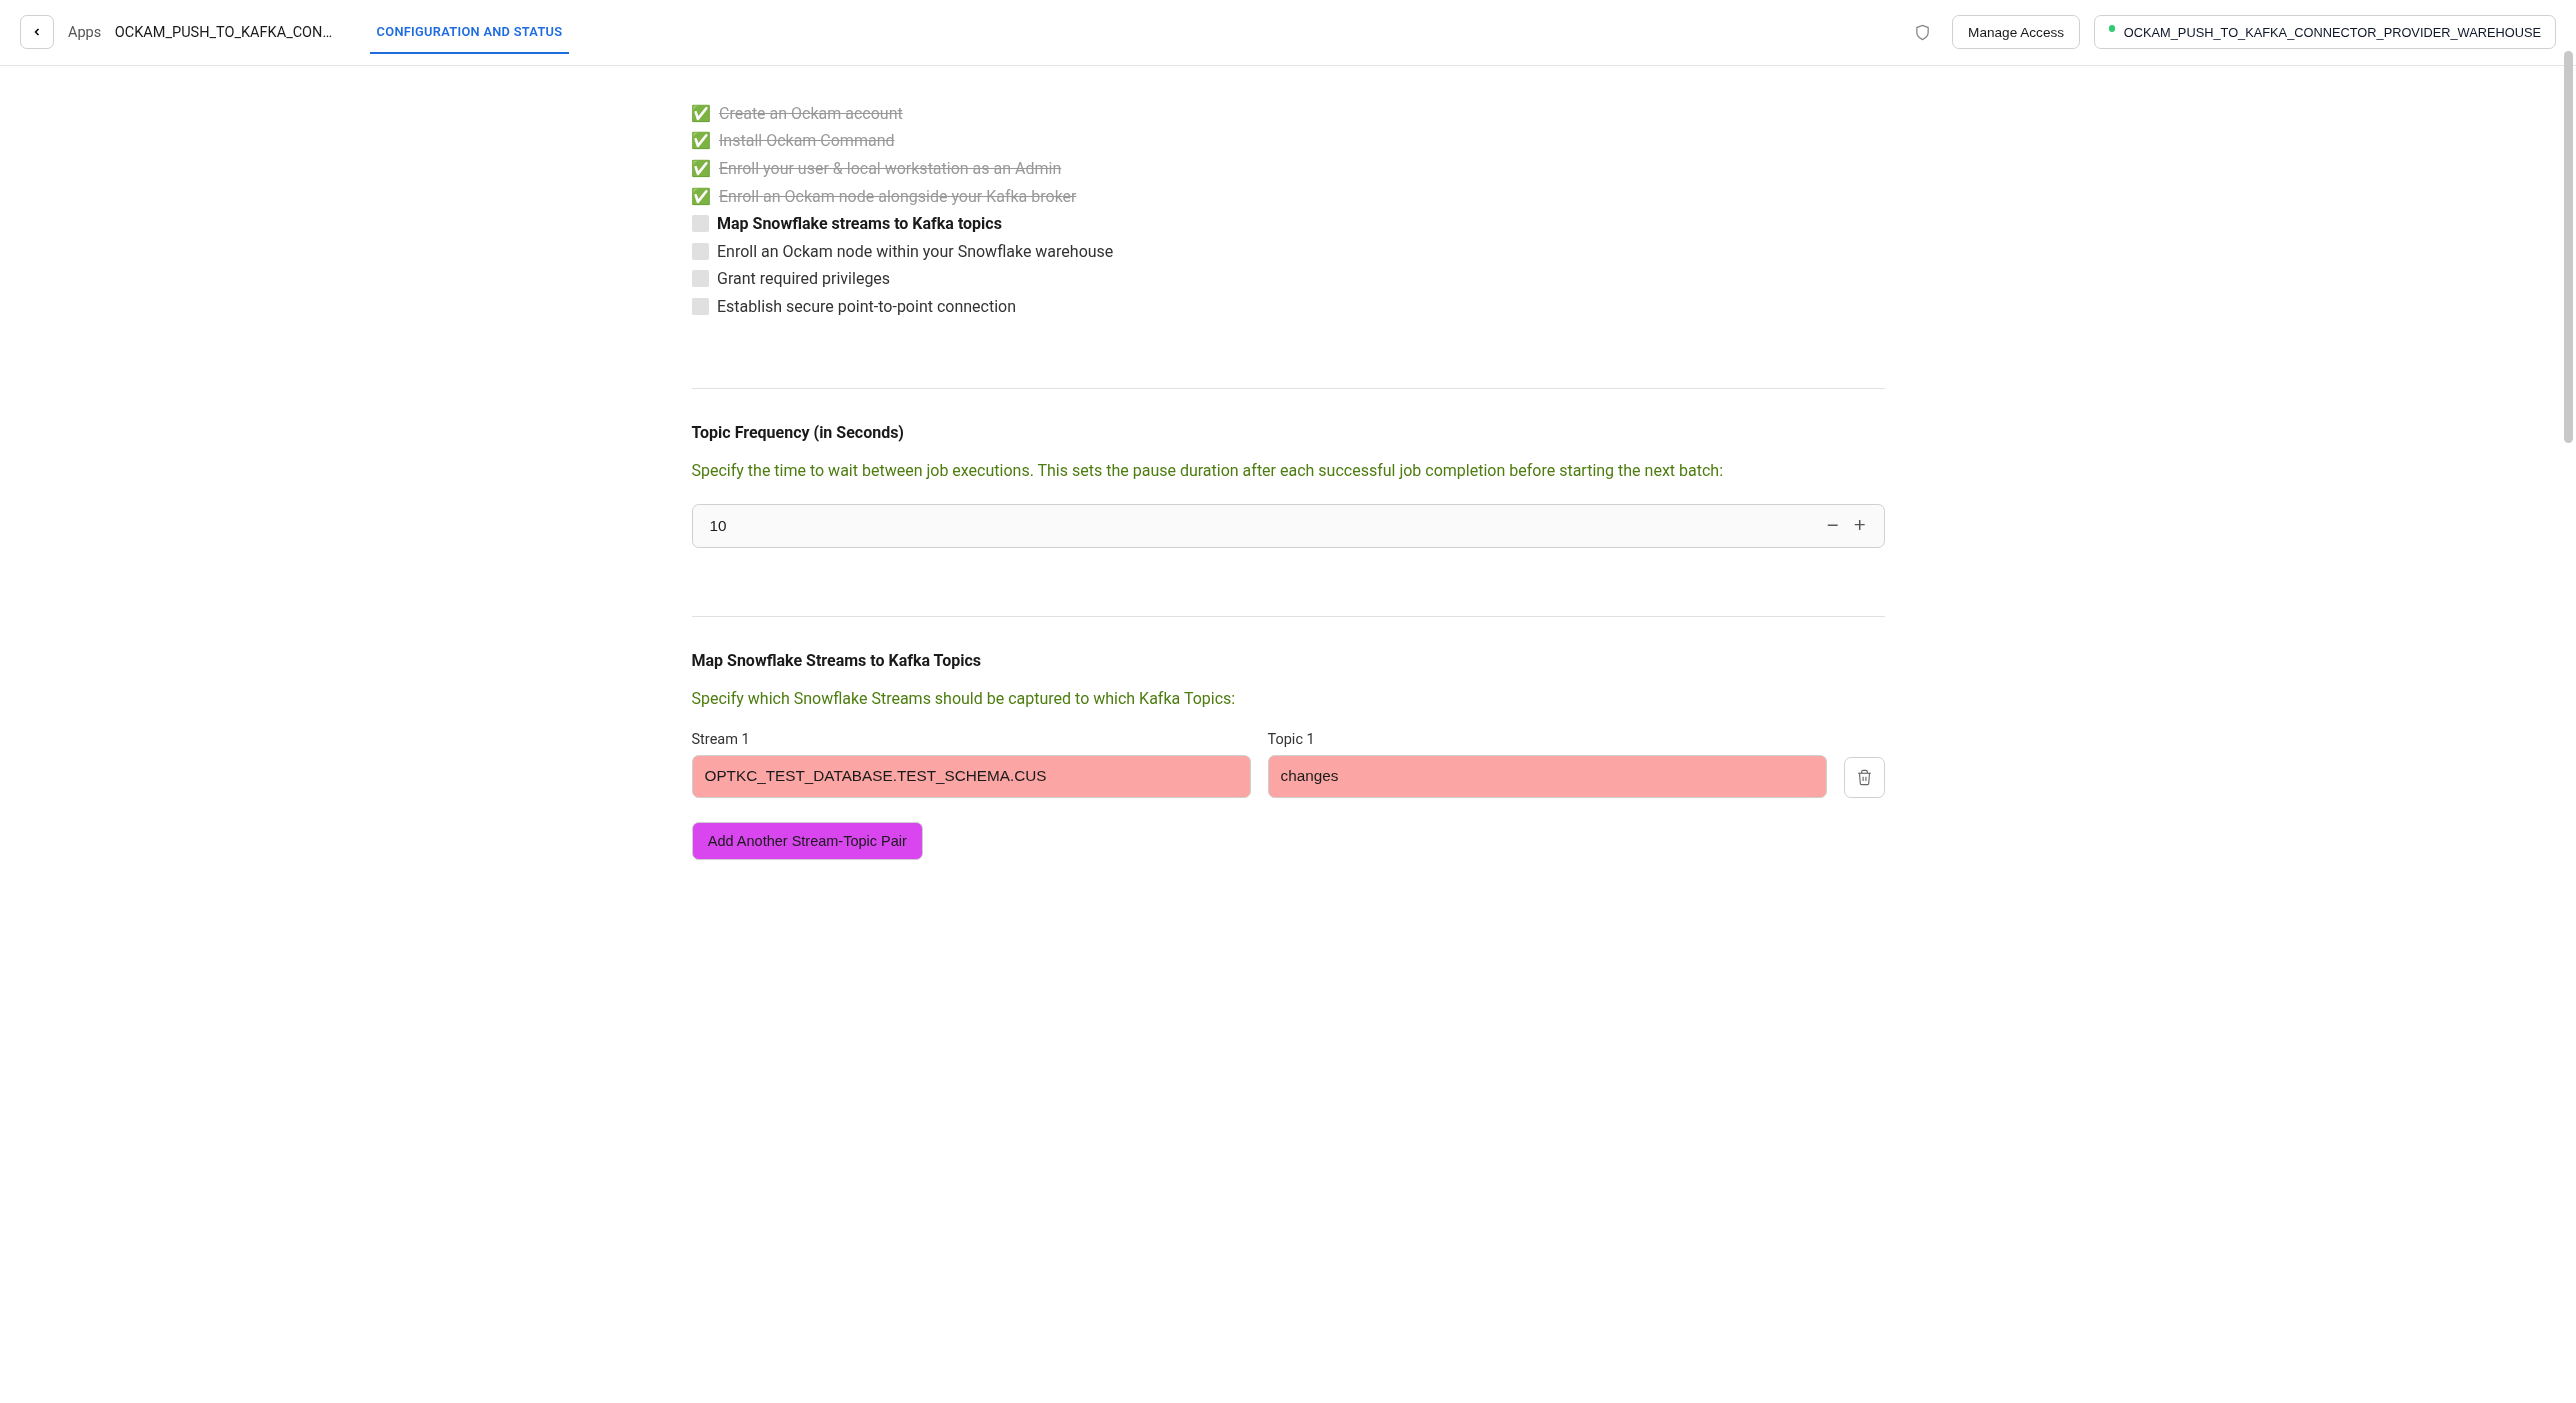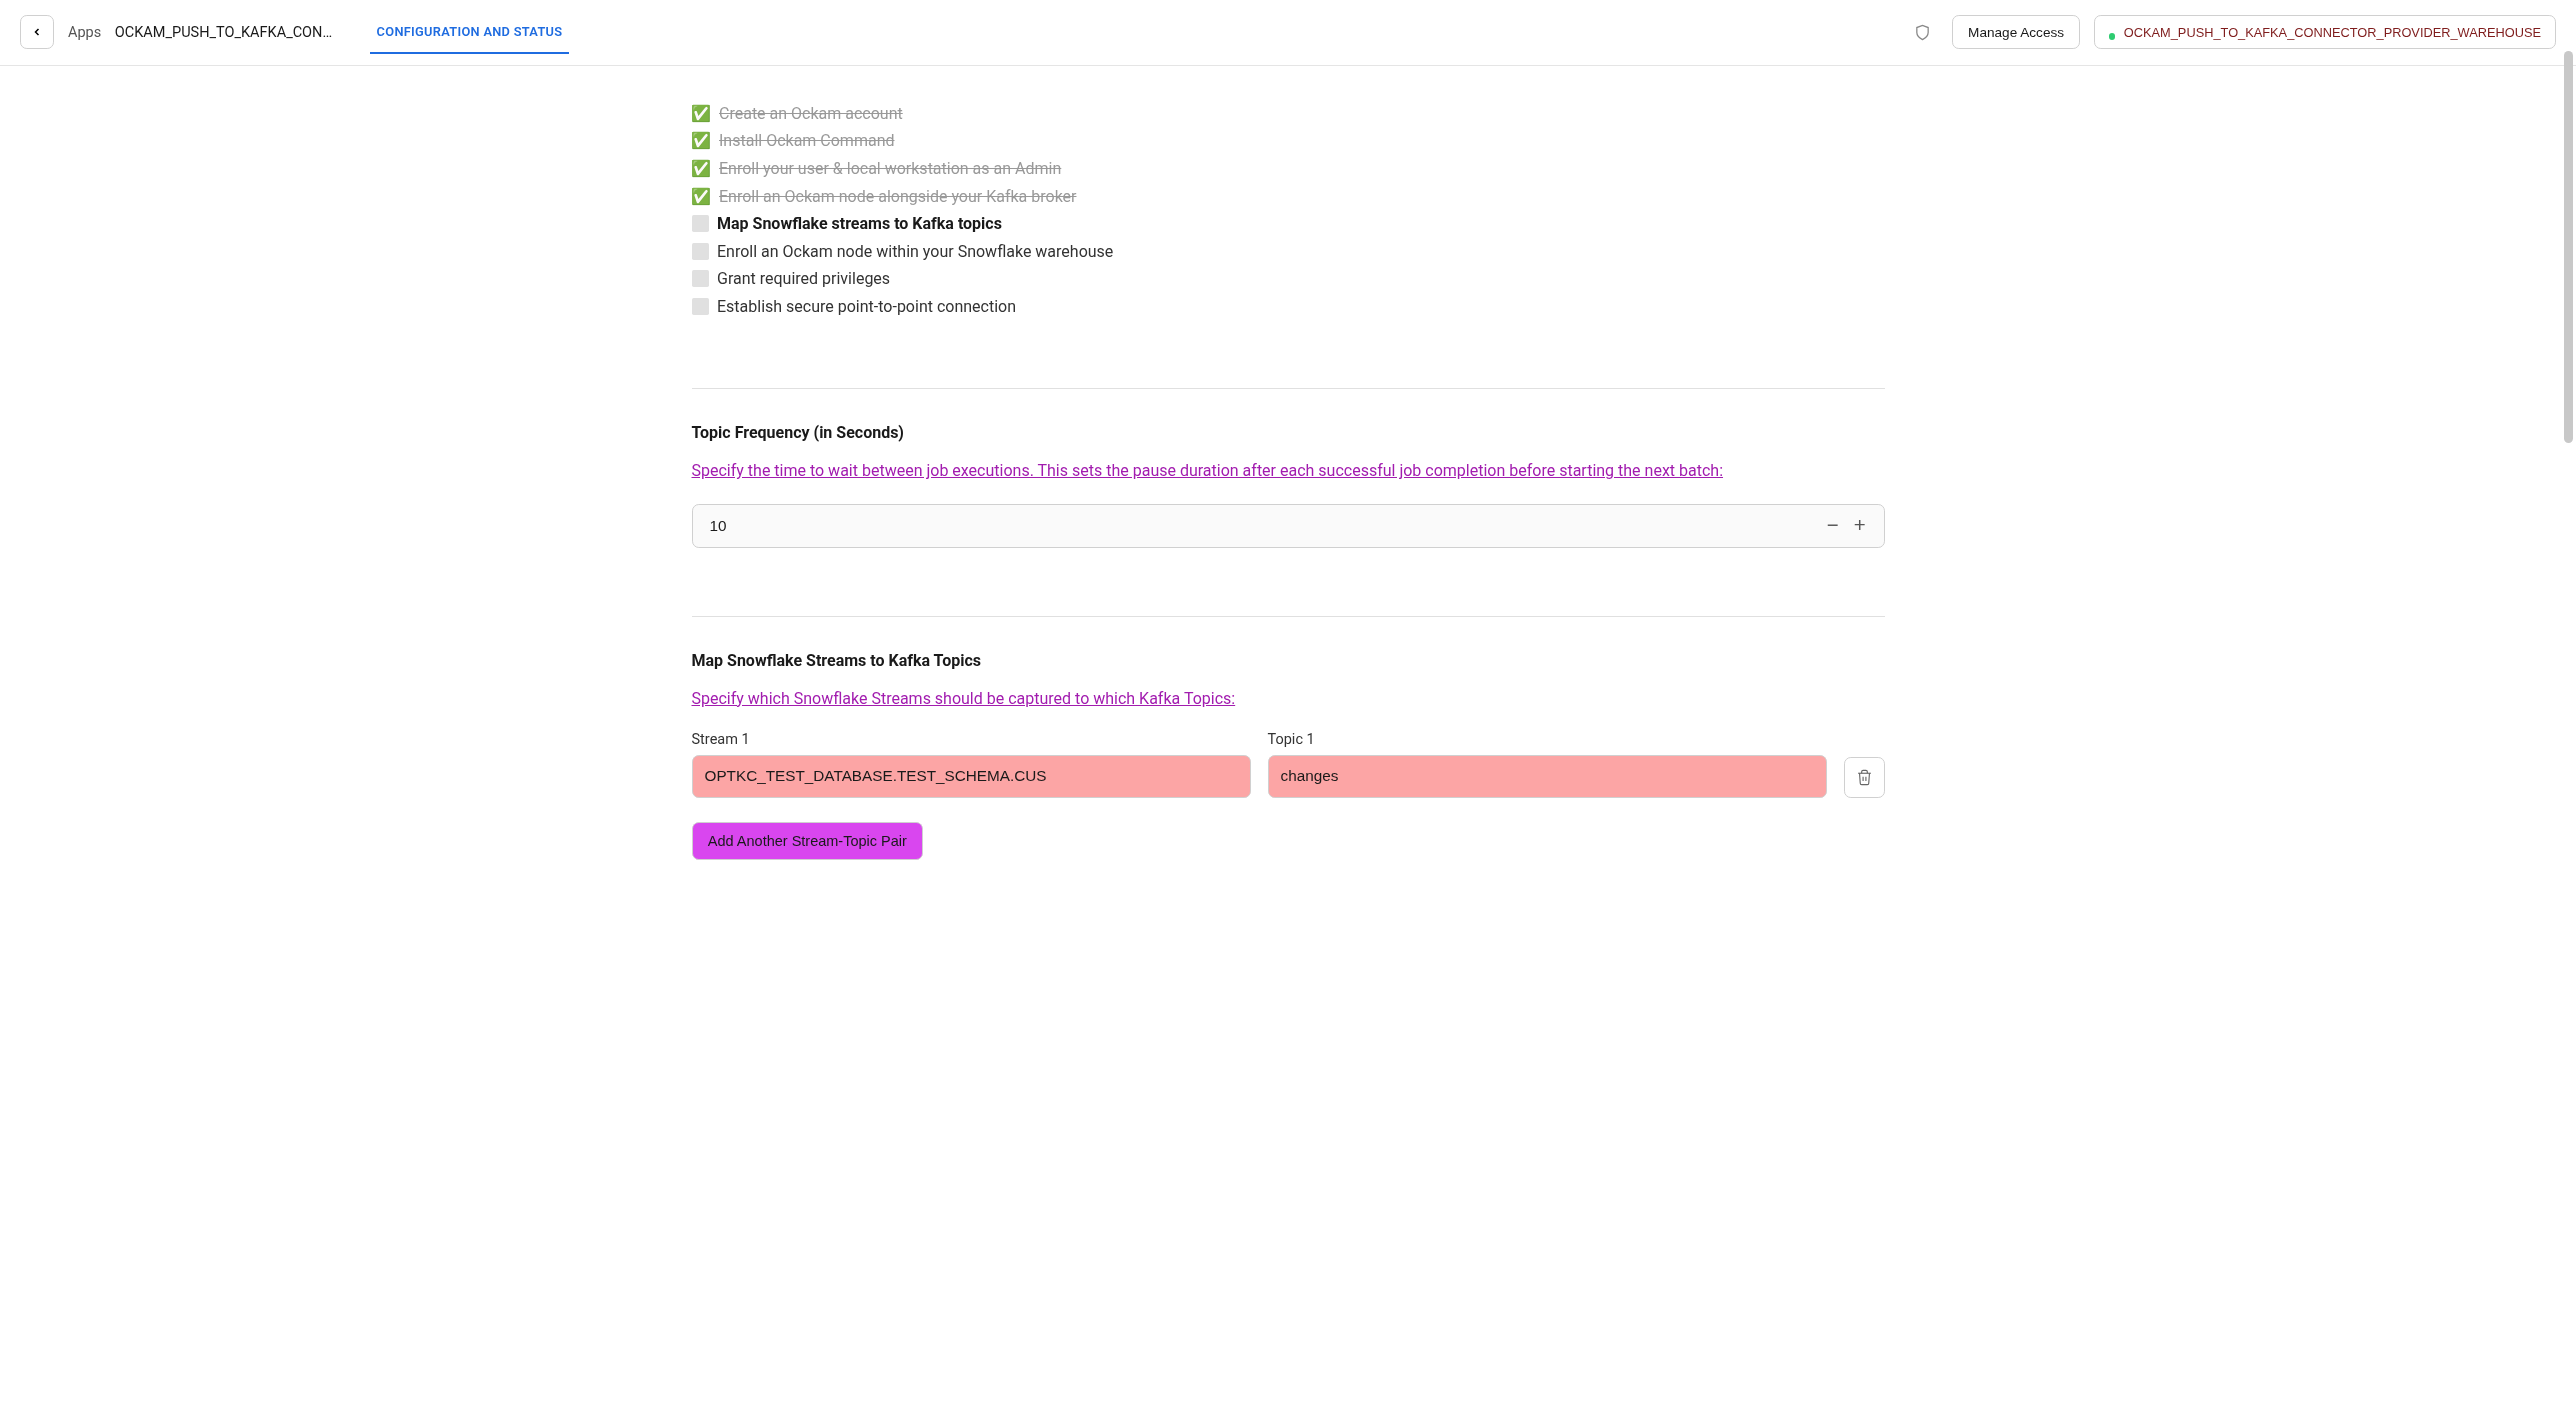--- a/index.html
+++ b/index.html
@@ -86,23 +86,23 @@
       color: #1a1a1a;
     }
     .warehouse-btn {
       border: 0.9px solid #d0d0d0;
       border-radius: 6.8px;
       background: #fff;
       padding: 8.5px 13.6px;
       font-size: 12.8px;
       cursor: pointer;
       display: flex;
-      align-items: flex-end;
+      align-items: flex-start;
       gap: 8.5px;
-      color: #7f1d1d;
+      color: #0f172a;
     }
     .status-dot {
       width: 6.8px;
       height: 6.8px;
       border-radius: 50%;
       background: #2ecc71;
     }
     .center-wrap {
       width: 100%;
       display: flex;
@@ -158,22 +158,21 @@
     }
     .section-title {
       font-size: 16px;
       font-weight: 700;
       margin-bottom: 17px;
     }
     .section-desc {
       font-size: 16px;
       line-height: 1.5;
       margin-bottom: 20.4px;
-      color: #a21caf;
-      text-decoration: underline;
+      color: #4d7c0f;
     }
     .stepper {
       display: flex;
       align-items: center;
       border: 0.9px solid #d0d0d0;
       border-radius: 6.8px;
       background: #fafafa;
       height: 44px;
       padding: 0 10.2px;
     }

